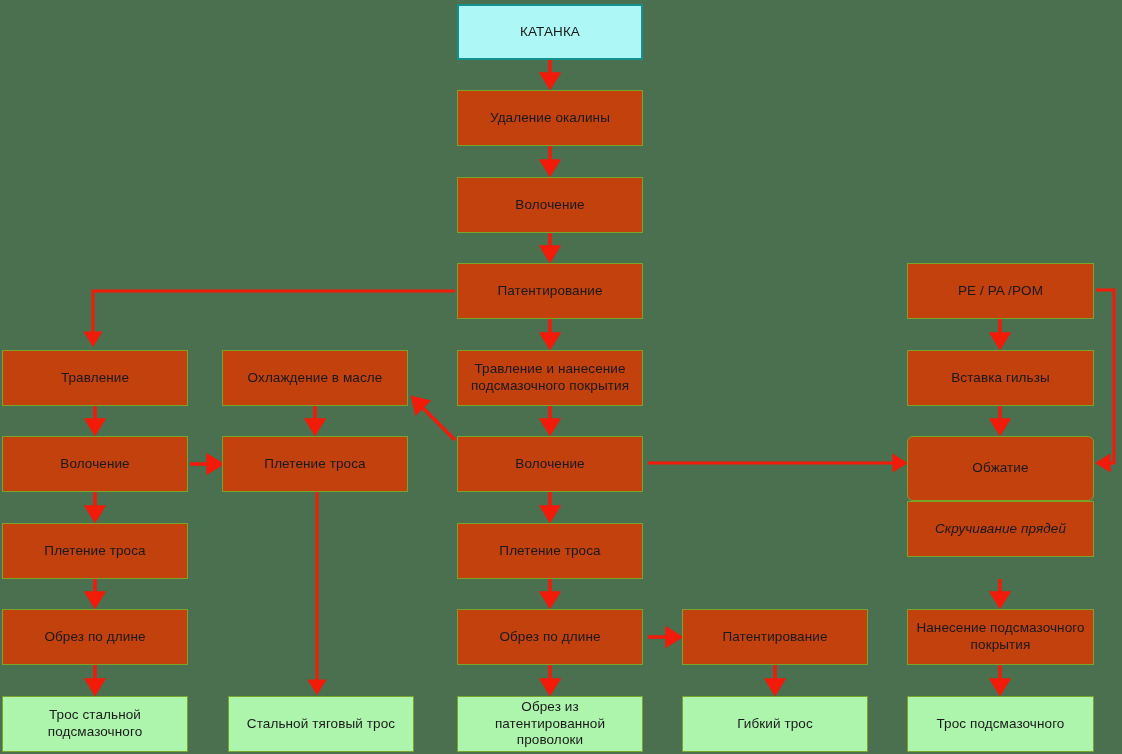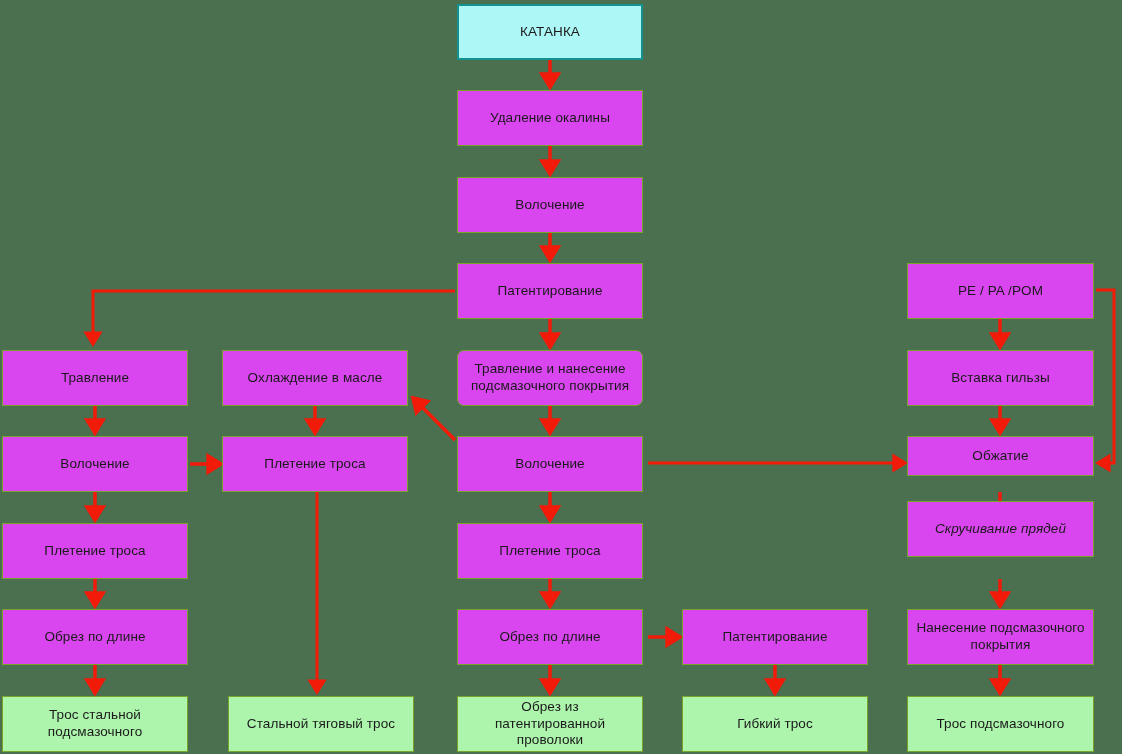--- a/index.html
+++ b/index.html
@@ -33,21 +33,21 @@
     justify-content: center;
     text-align: center;
     padding: 0 8px;
     font-size: 13.5px;
     line-height: 1.25;
     color: #1a1a1a;
     z-index: 3;
     letter-spacing: 0.1px;
   }
   .node.process {
-    background: #d946ef;
+    background: #c2410c;
     border: 1.5px solid #7aa32a;
   }
   .node.start {
     background: #adf7f7;
     border: 2px solid #13918f;
   }
   .node.product {
     background: #adf4ad;
     border: 1.5px solid #7aa32a;
   }
@@ -104,39 +104,39 @@
       <line x1="1000" y1="665" x2="1000" y2="686" marker-end="url(#ah)"></line>
 
       <path stroke-width="3" d="M 1096 290 L 1114 290 L 1114 463 L 1104 463" marker-end="url(#ah)"></path>
     </g>
   </svg>
 
   <div class="node start" style="left:457px; top:4px;   width:186px; height:56px;">КАТАНКА</div>
   <div class="node process" style="left:457px; top:90px;  width:186px; height:56px;">Удаление окалины</div>
   <div class="node process" style="left:457px; top:177px; width:186px; height:56px;">Волочение</div>
   <div class="node process" style="left:457px; top:263px; width:186px; height:56px;">Патентирование</div>
-  <div class="node process" style="left:457px; top:350px; width:186px; height:56px;border-radius:7px;">Травление и нанесение подсмазочного покрытия</div>
+  <div class="node process" style="left:457px; top:350px; width:186px; height:56px;">Травление и нанесение подсмазочного покрытия</div>
   <div class="node process" style="left:457px; top:436px; width:186px; height:56px;">Волочение</div>
   <div class="node process" style="left:457px; top:523px; width:186px; height:56px;">Плетение троса</div>
   <div class="node process" style="left:457px; top:609px; width:186px; height:56px;">Обрез по длине</div>
   <div class="node product" style="left:457px; top:696px; width:186px; height:56px;">Обрез из патентированной проволоки</div>
 
   <div class="node process" style="left:2px; top:350px; width:186px; height:56px;">Травление</div>
   <div class="node process" style="left:2px; top:436px; width:186px; height:56px;">Волочение</div>
   <div class="node process" style="left:2px; top:523px; width:186px; height:56px;">Плетение троса</div>
   <div class="node process" style="left:2px; top:609px; width:186px; height:56px;">Обрез по длине</div>
   <div class="node product" style="left:2px; top:696px; width:186px; height:56px;">Трос стальной подсмазочного</div>
 
   <div class="node process" style="left:222px; top:350px; width:186px; height:56px;">Охлаждение в масле</div>
   <div class="node process" style="left:222px; top:436px; width:186px; height:56px;">Плетение троса</div>
   <div class="node product" style="left:228px; top:696px; width:186px; height:56px;">Стальной тяговый трос</div>
 
   <div class="node process" style="left:682px; top:609px; width:186px; height:56px;">Патентирование</div>
   <div class="node process" style="left:907px; top:263px; width:187px; height:56px;">PE / PA /POM</div>
 
   <div class="node product" style="left:682px; top:696px; width:186px; height:56px;">Гибкий трос</div>
   <div class="node process" style="left:907px; top:350px; width:187px; height:56px;">Вставка гильзы</div>
-  <div class="node process" style="left:907px; top:436px; width:187px; height:40px;">Обжатие</div>
+  <div class="node process" style="left:907px; top:436px; width:187px; height:65px;border-radius:6px;">Обжатие</div>
   <div class="node process" style="left:907px; top:501px; width:187px; height:56px;font-style:italic;">Скручивание прядей</div>
   <div class="node process" style="left:907px; top:609px; width:187px; height:56px;">Нанесение подсмазочного покрытия</div>
   <div class="node product" style="left:907px; top:696px; width:187px; height:56px;">Трос подсмазочного</div>
 
 </div>
 
 </body></html>

